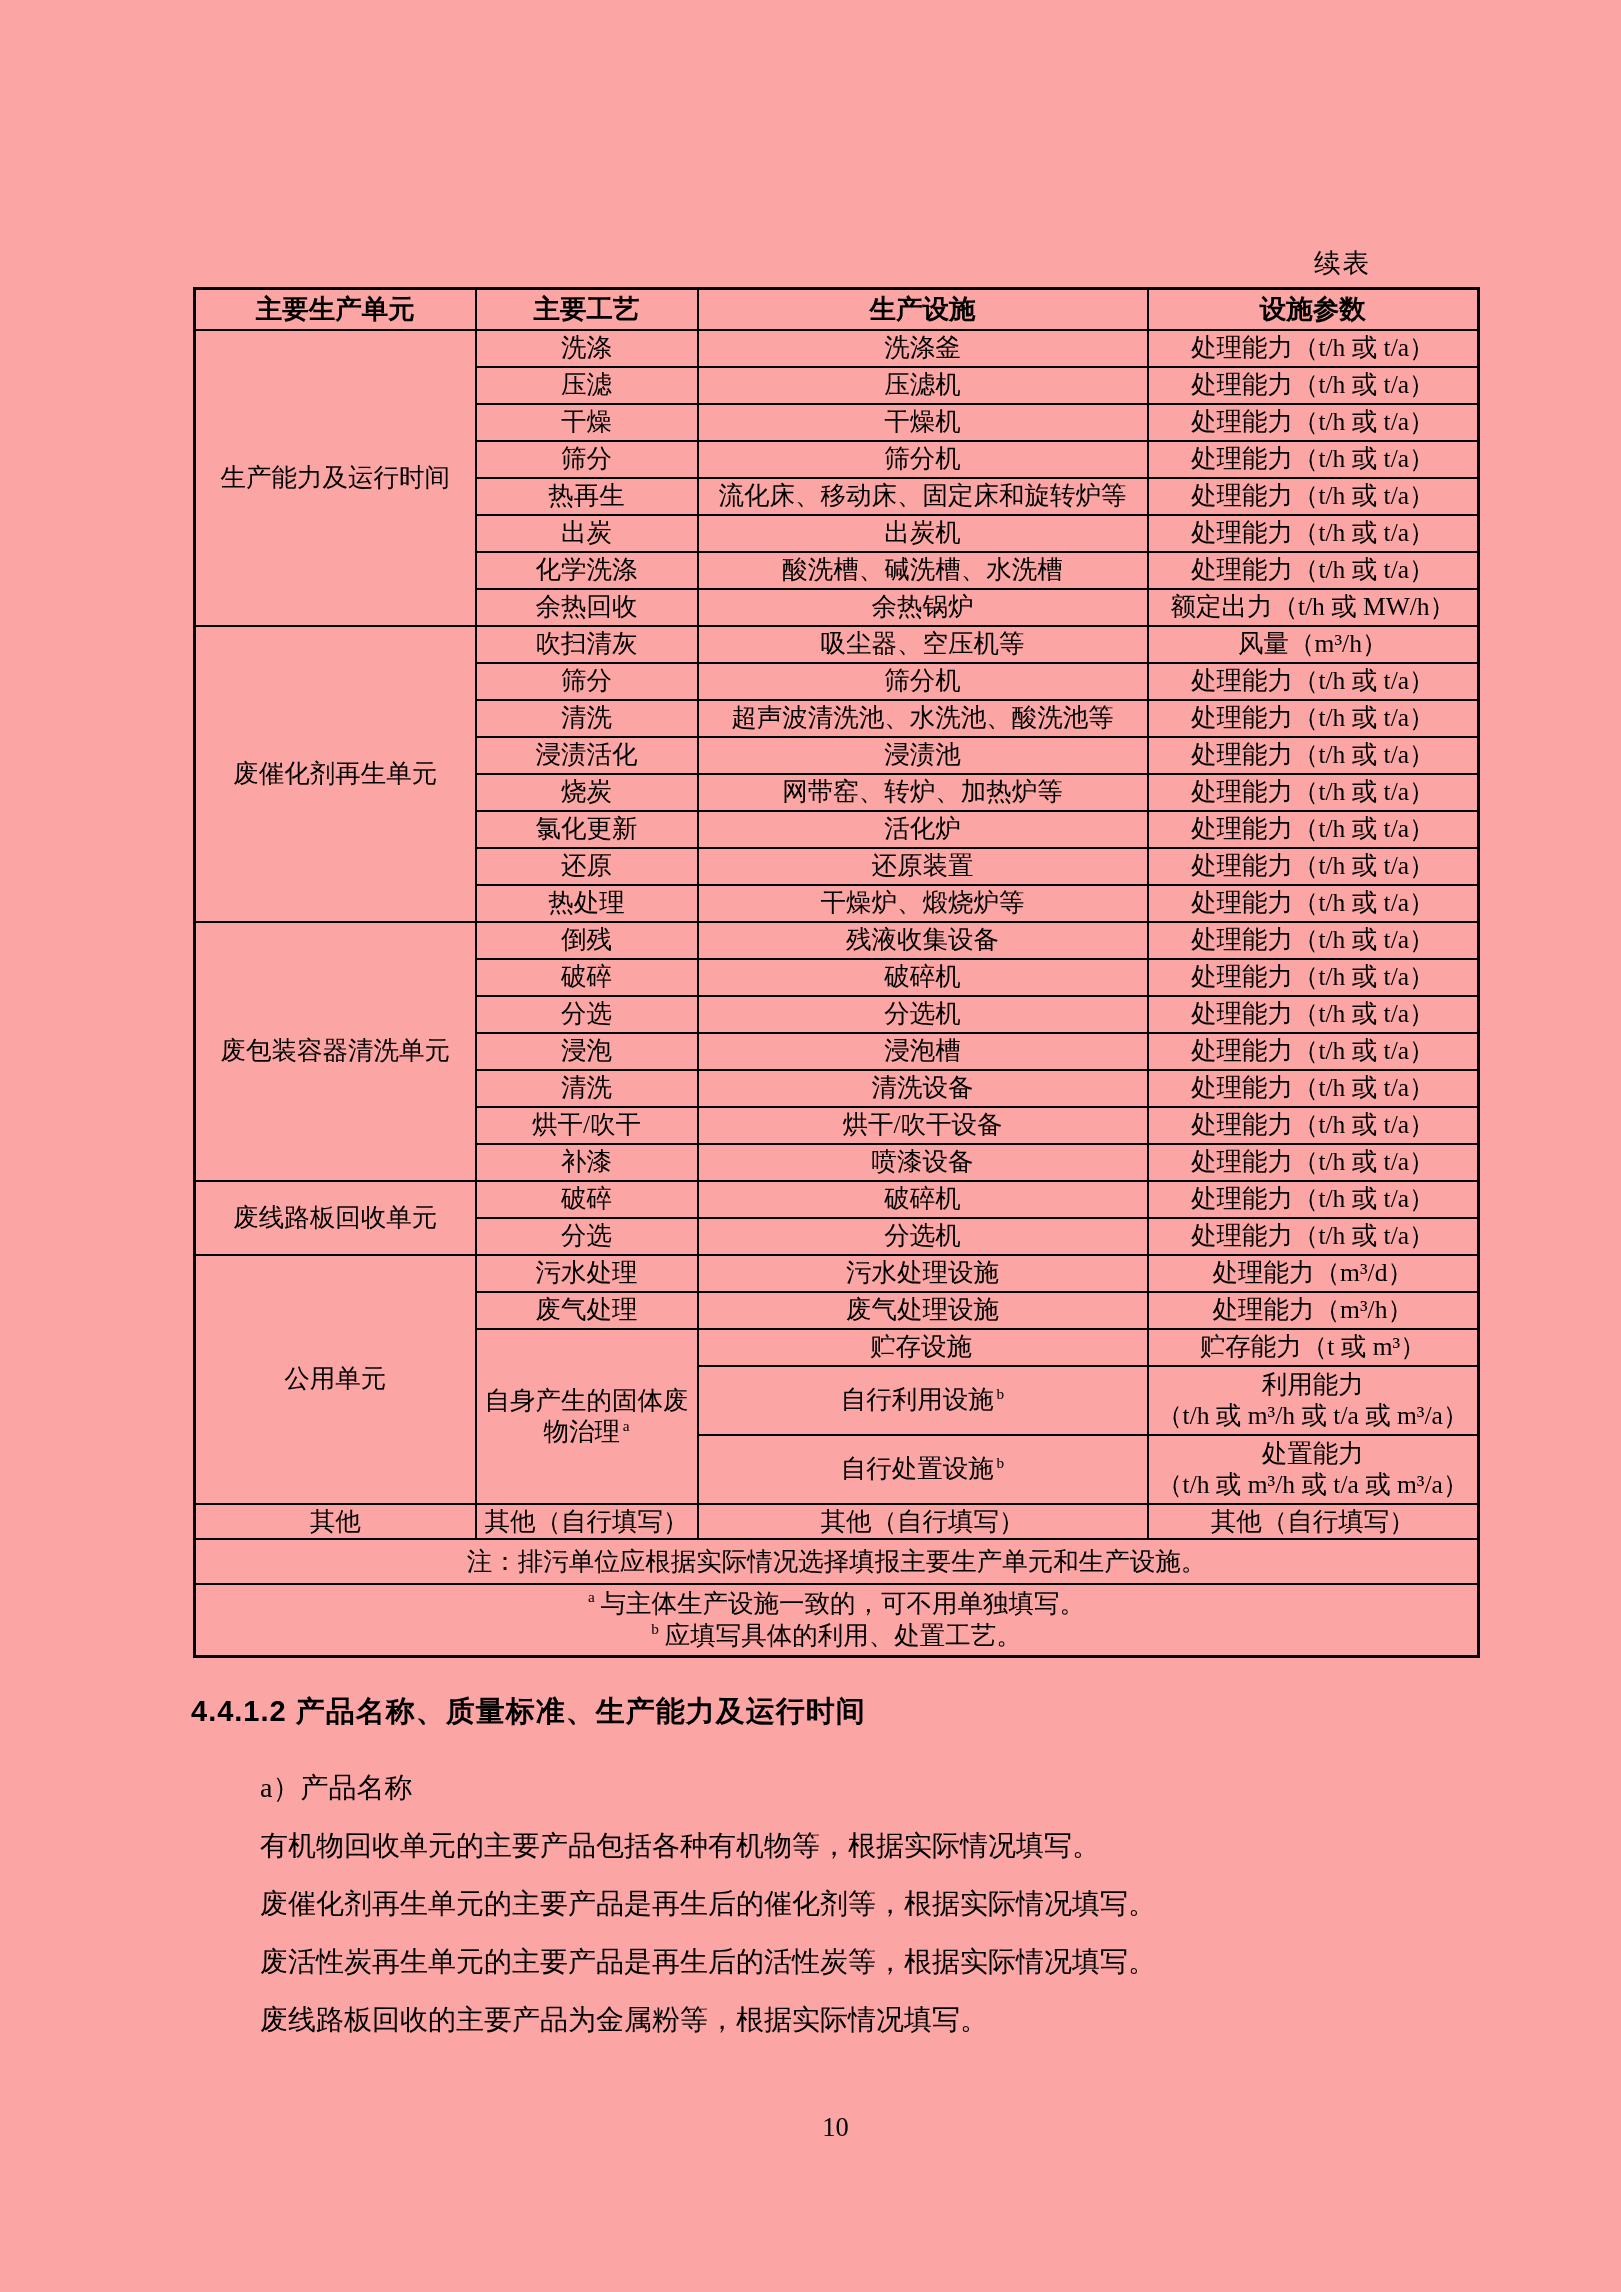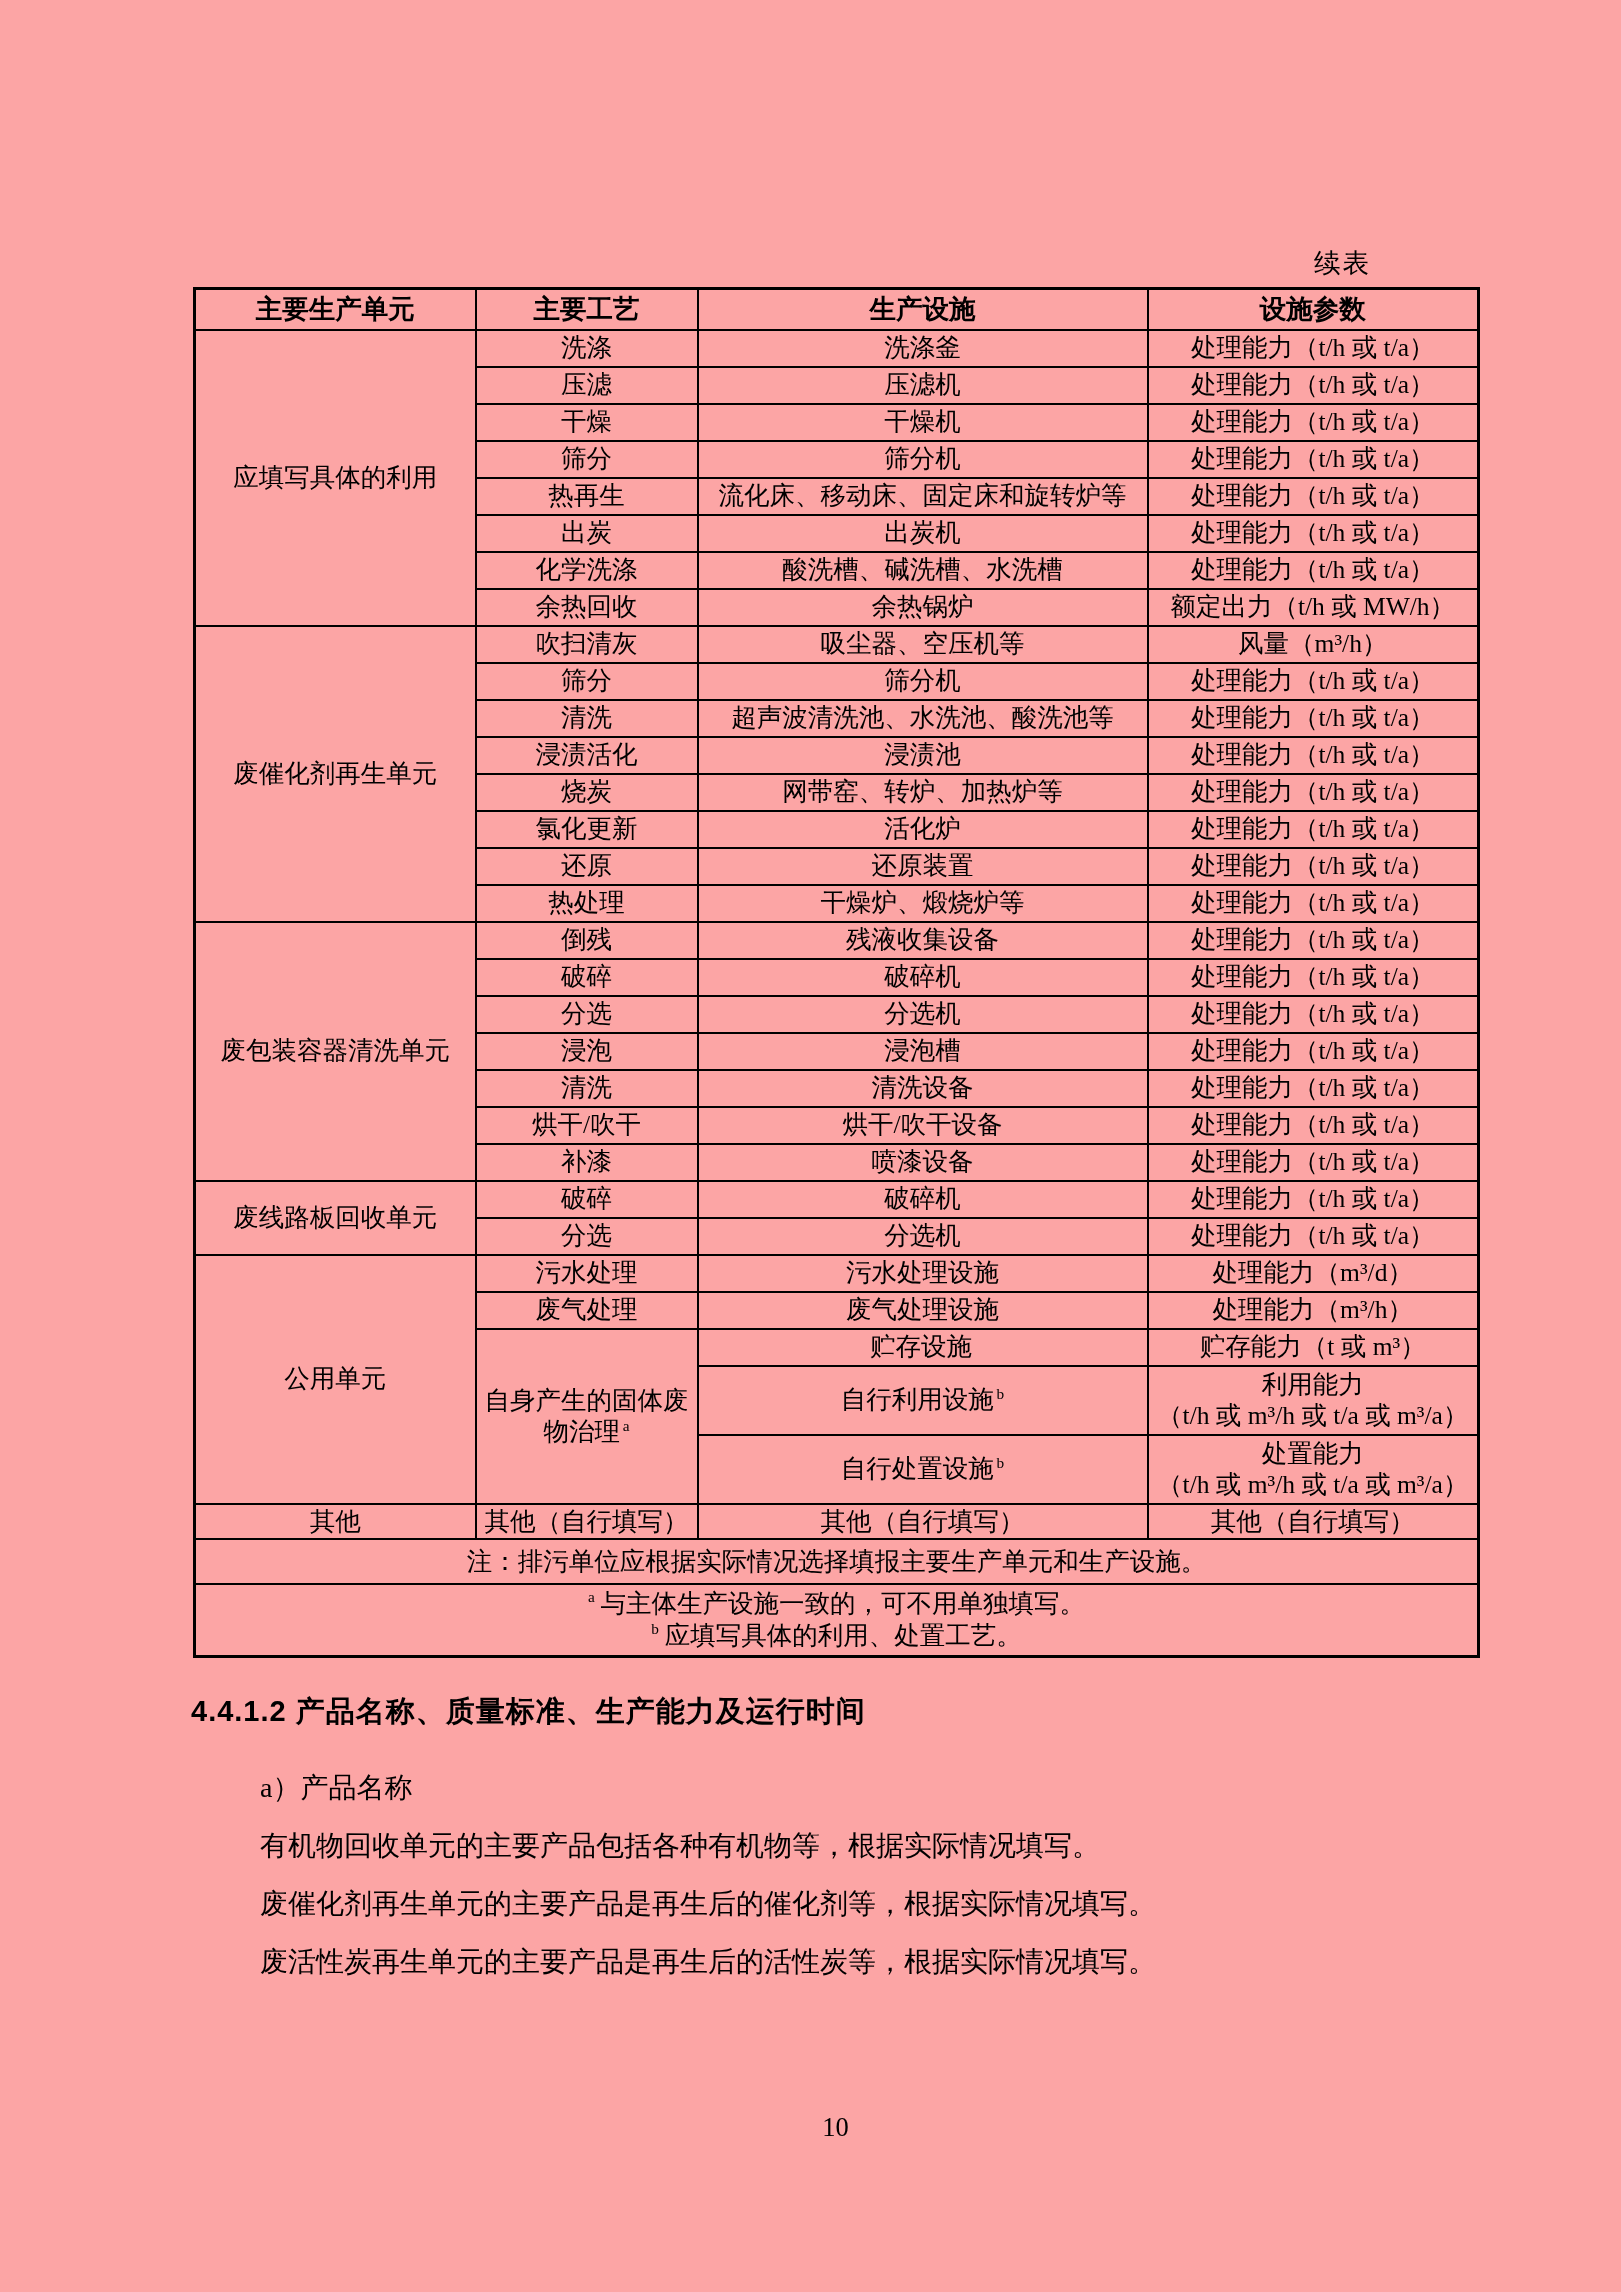--- a/index.html
+++ b/index.html
@@ -123,21 +123,21 @@
 
       <tbody>
           <tr class="th-row">
         <th>主要生产单元</th>
         <th>主要工艺</th>
         <th>生产设施</th>
         <th>设施参数</th>
       </tr>
 
       <tr class="std">
-        <td rowspan="8">应填写具体的利用</td>
+        <td rowspan="8">生产能力及运行时间</td>
         <td>洗涤</td>
         <td>洗涤釜</td>
         <td>处理能力（t/h 或 t/a）</td>
       </tr>
       <tr class="std">
         <td>压滤</td>
         <td>压滤机</td>
         <td>处理能力（t/h 或 t/a）</td>
       </tr>
       <tr class="std">
@@ -316,18 +316,19 @@
       </table>
   </div>
 
   <div class="heading">4.4.1.2  产品名称、质量标准、生产能力及运行时间</div>
 
   <div class="bodytext">
     <p>a）产品名称</p>
     <p>有机物回收单元的主要产品包括各种有机物等，根据实际情况填写。</p>
     <p>废催化剂再生单元的主要产品是再生后的催化剂等，根据实际情况填写。</p>
     <p>废活性炭再生单元的主要产品是再生后的活性炭等，根据实际情况填写。</p>
+    <p>废线路板回收的主要产品为金属粉等，根据实际情况填写。</p>
   </div>
 
   <div class="pagenum">10</div>
 
 </div>
 
 
 </body></html>

